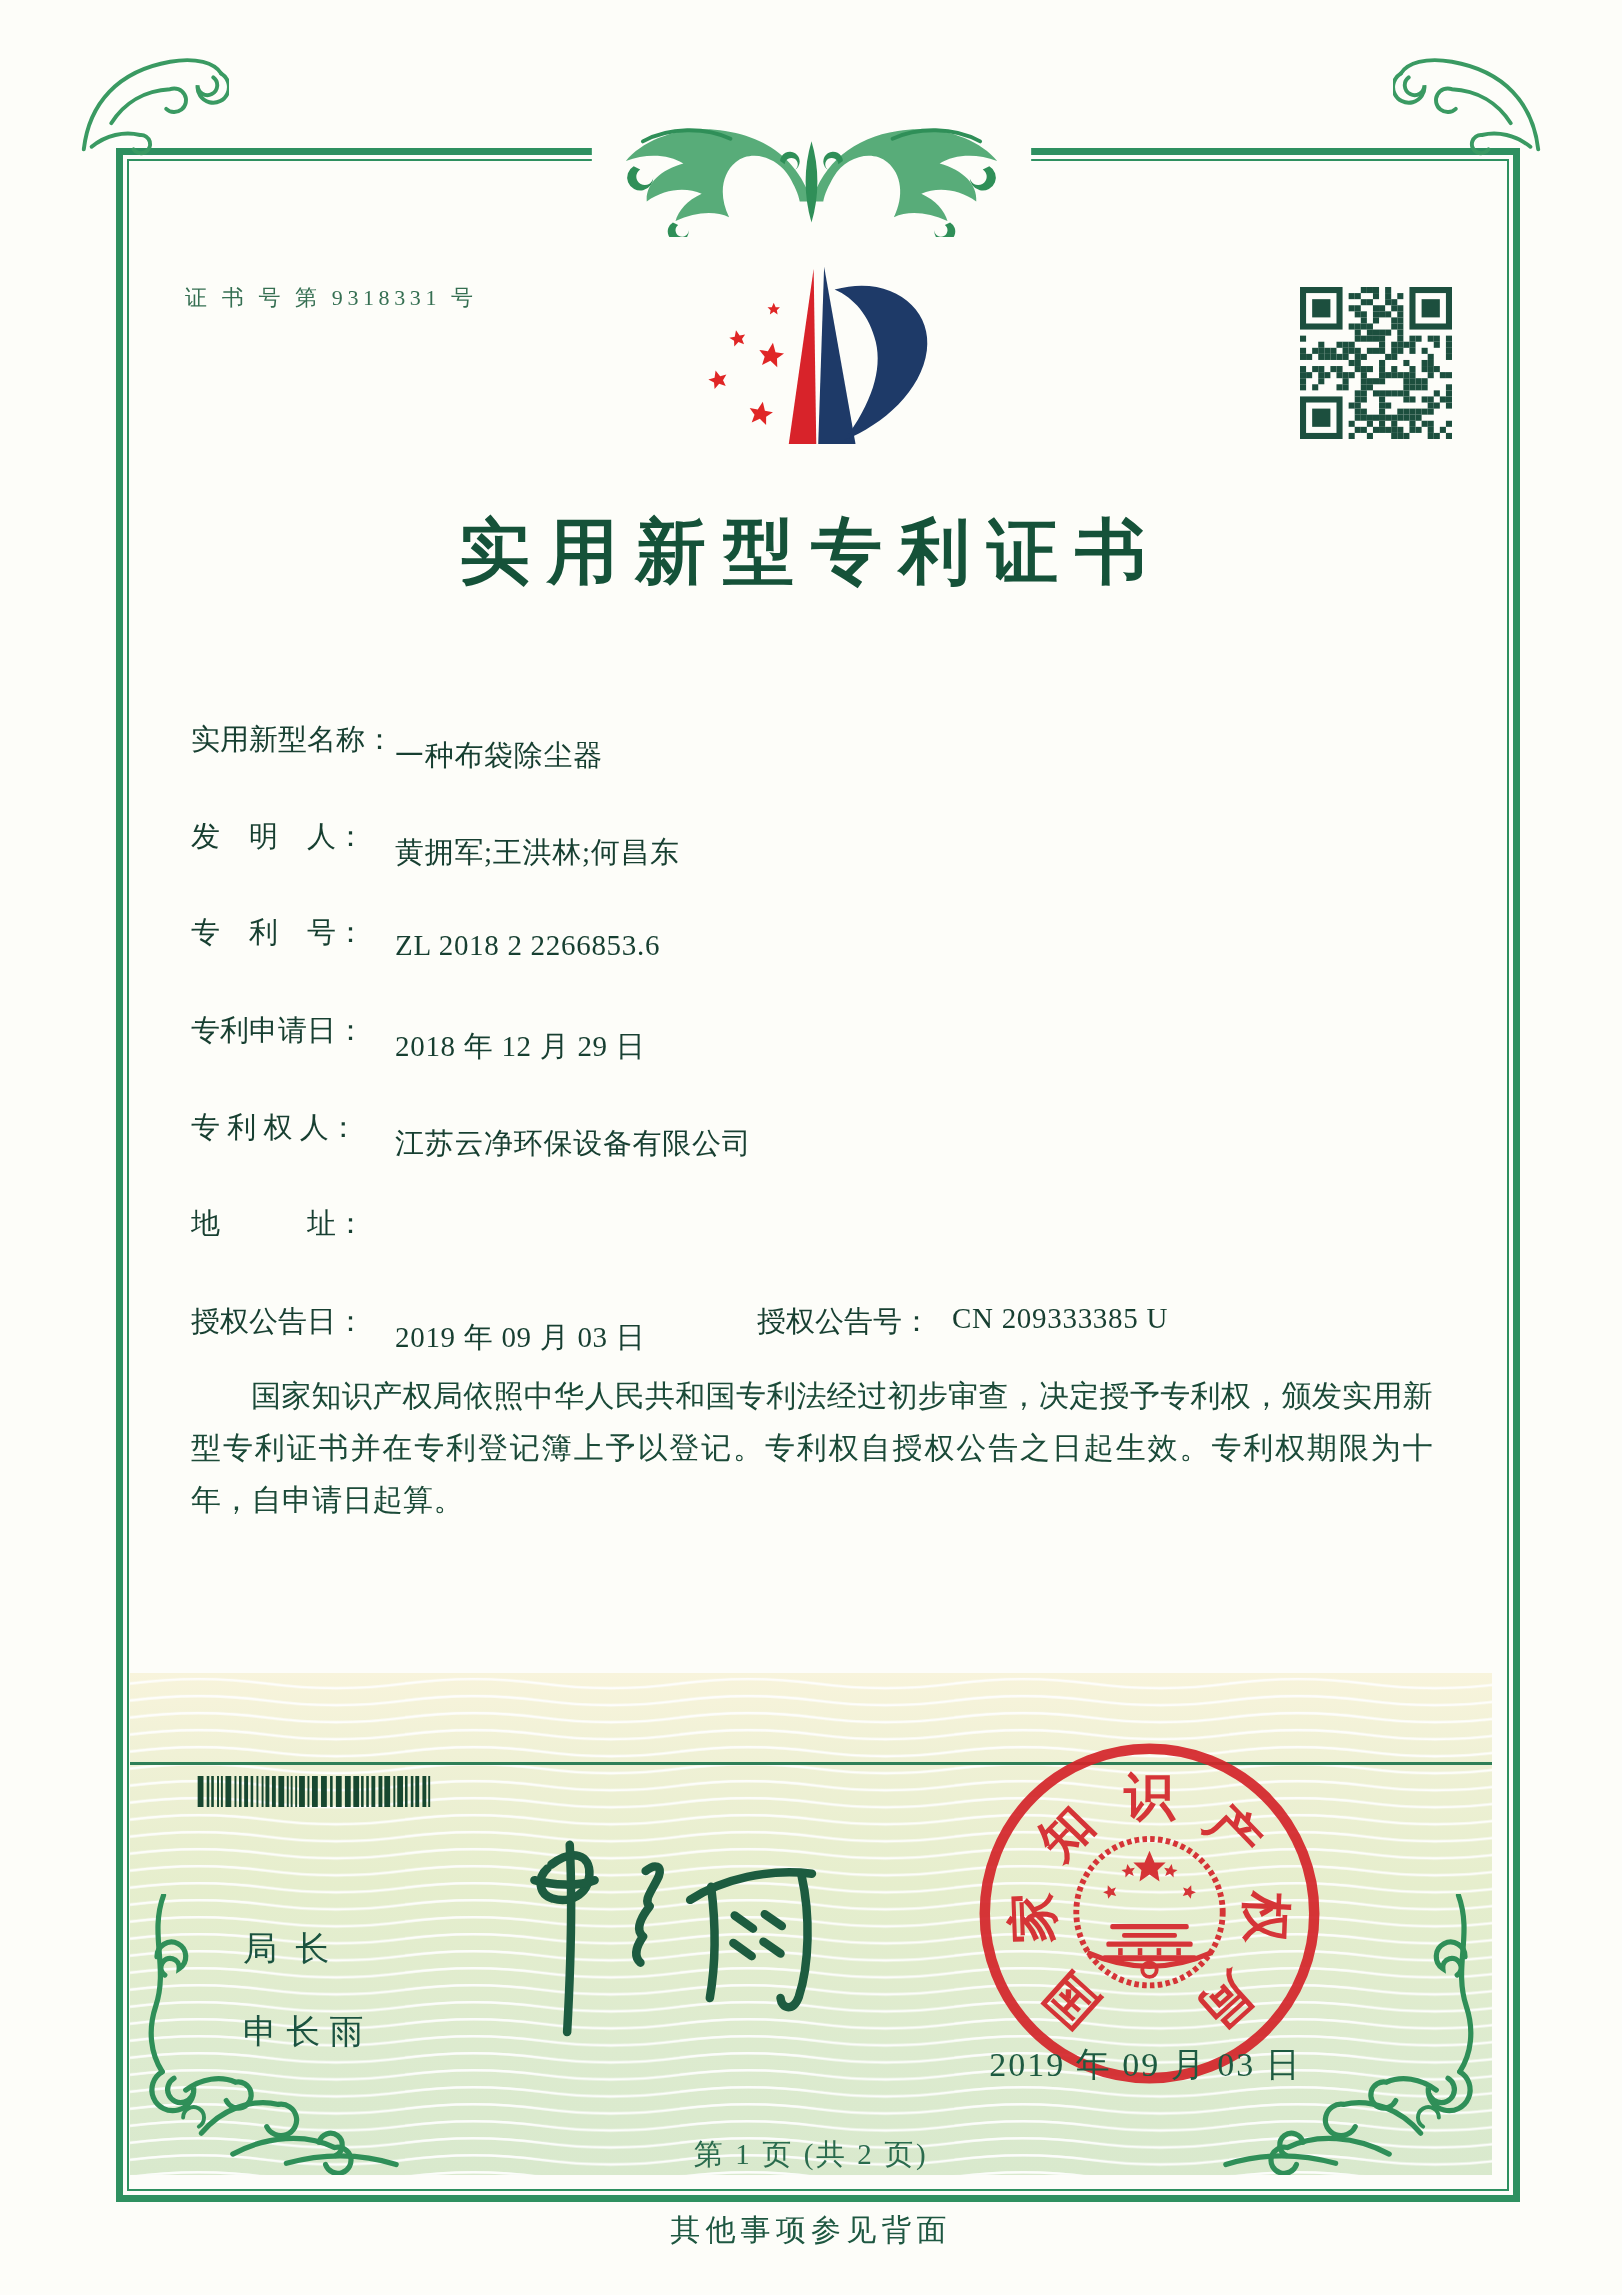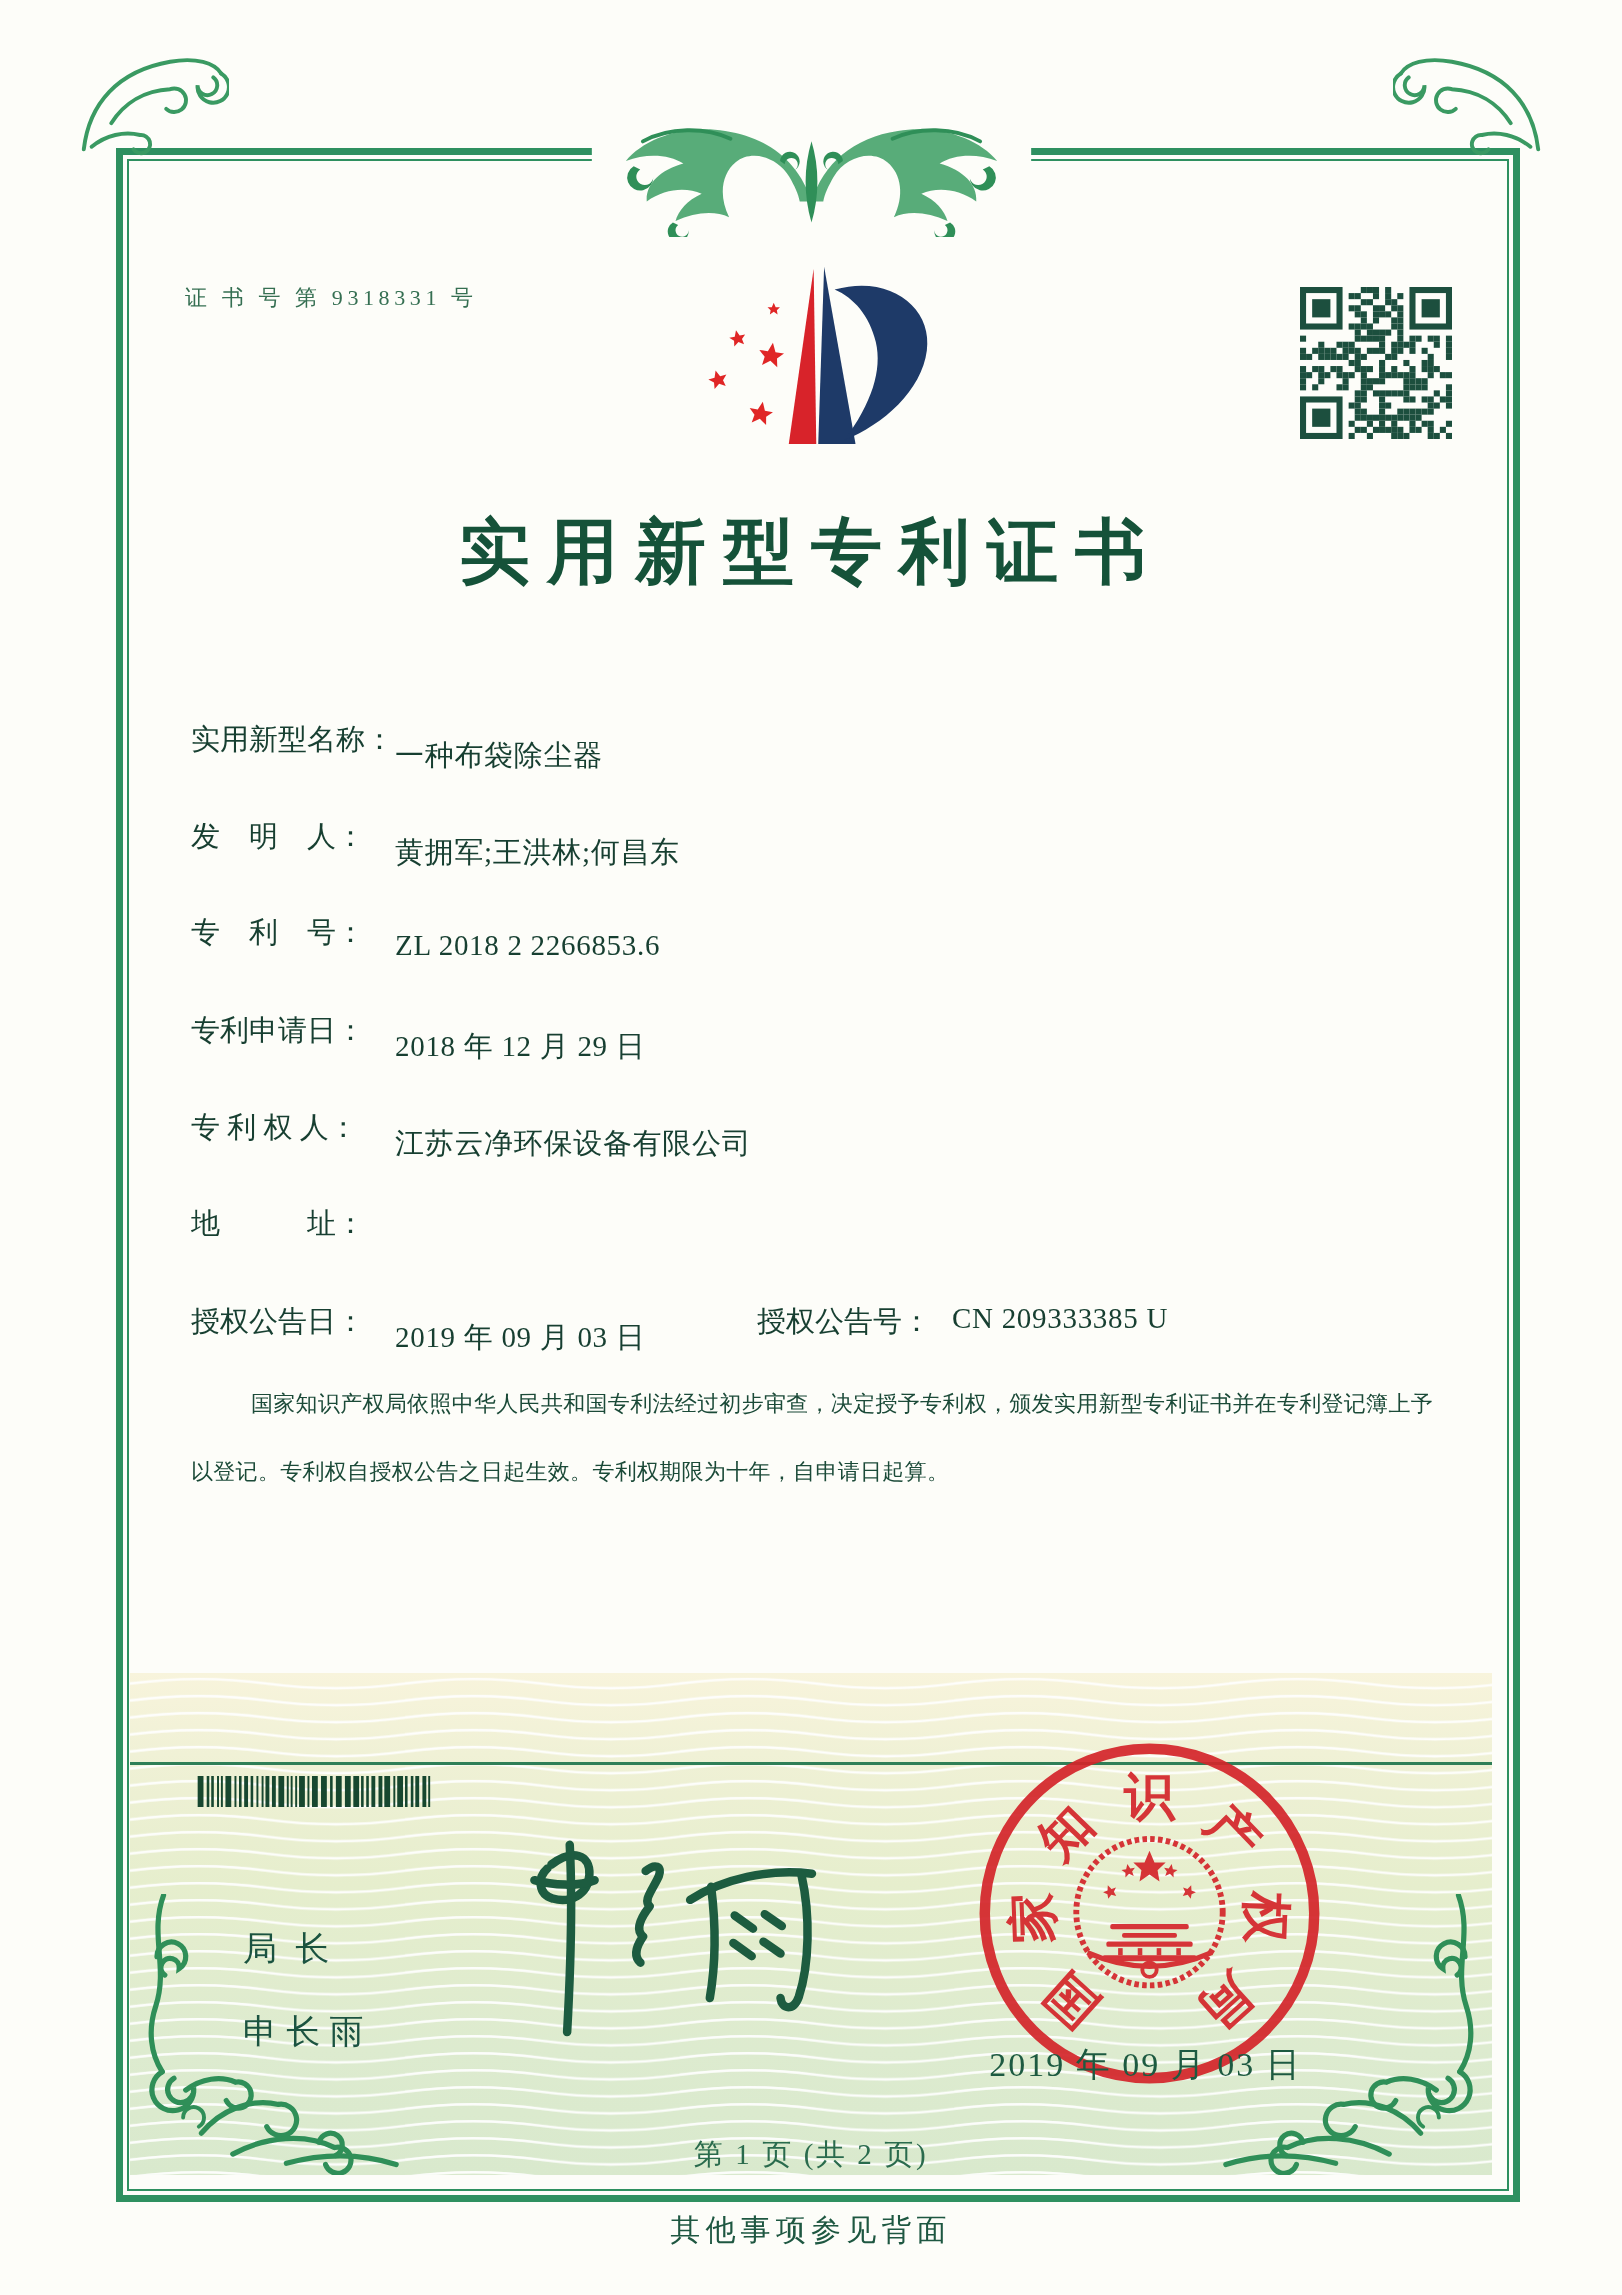--- a/index.html
+++ b/index.html
@@ -19,21 +19,21 @@
   .cert-no{position:absolute;left:185px;top:283px;font-size:22px;letter-spacing:4.6px;
            color:#356f52;z-index:4;white-space:nowrap;}
   .title{position:absolute;left:0;top:505px;width:1622px;text-align:center;font-size:71px;
          font-weight:bold;letter-spacing:17px;color:#155239;z-index:4;white-space:nowrap;}
   .row{position:absolute;left:191px;width:1302px;height:41px;font-size:29px;color:#173f31;z-index:4;white-space:nowrap;}
   .row .lbl{position:absolute;left:0;top:0;}
   .row .val{position:absolute;left:204px;top:0;letter-spacing:0.7px;margin-top:16px;}
   .row .lbl2{position:absolute;left:566px;top:0;}
   .row .val2{position:absolute;left:761px;top:0;letter-spacing:0.7px;}
   .paras{position:absolute;left:191px;top:1370px;width:1242px;z-index:4;}
-  .paras p{margin:0;font-size:22px;line-height:68px;text-indent:60px;text-align:justify;
+  .paras p{margin:0;font-size:30px;line-height:52px;text-indent:60px;text-align:justify;
            color:#1b4a38;letter-spacing:0.3px;}
   .officer-title{position:absolute;left:243px;top:1926px;font-size:34px;letter-spacing:18.3px;
            color:#1b5340;z-index:4;}
   .officer-name{position:absolute;left:243px;top:2009px;font-size:34px;letter-spacing:9.2px;
            color:#1b5340;z-index:4;}
   .seal-date{position:absolute;left:949px;top:2042px;width:393px;text-align:center;font-size:34px;
            letter-spacing:2px;color:#1d5a41;z-index:6;white-space:nowrap;}
   .page-no{position:absolute;left:0;top:2135px;width:1622px;text-align:center;font-size:29px;
            color:#2a6b4d;letter-spacing:2.6px;z-index:4;}
   .footer-note{position:absolute;left:0;top:2210px;width:1622px;text-align:center;font-size:30px;

